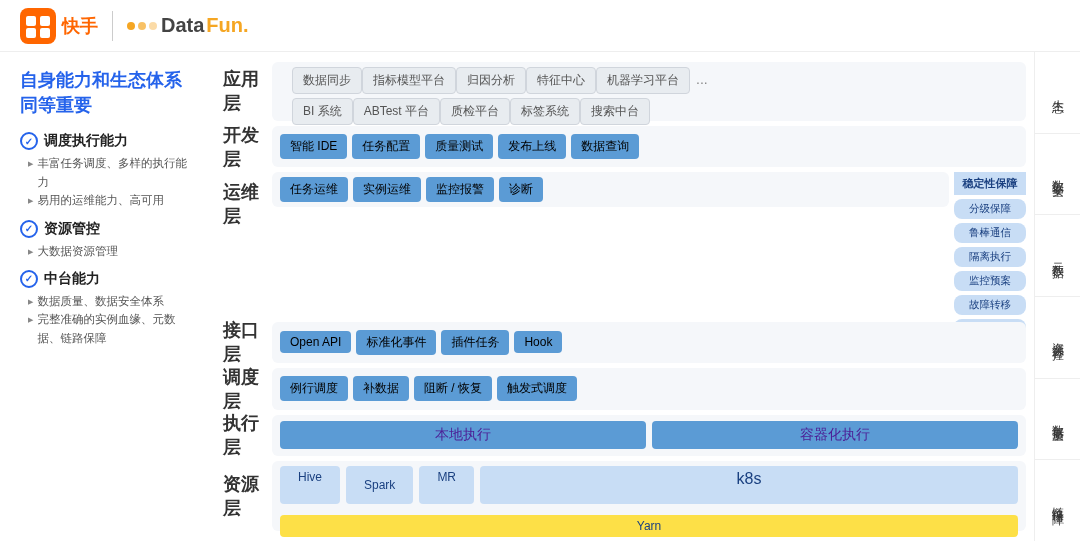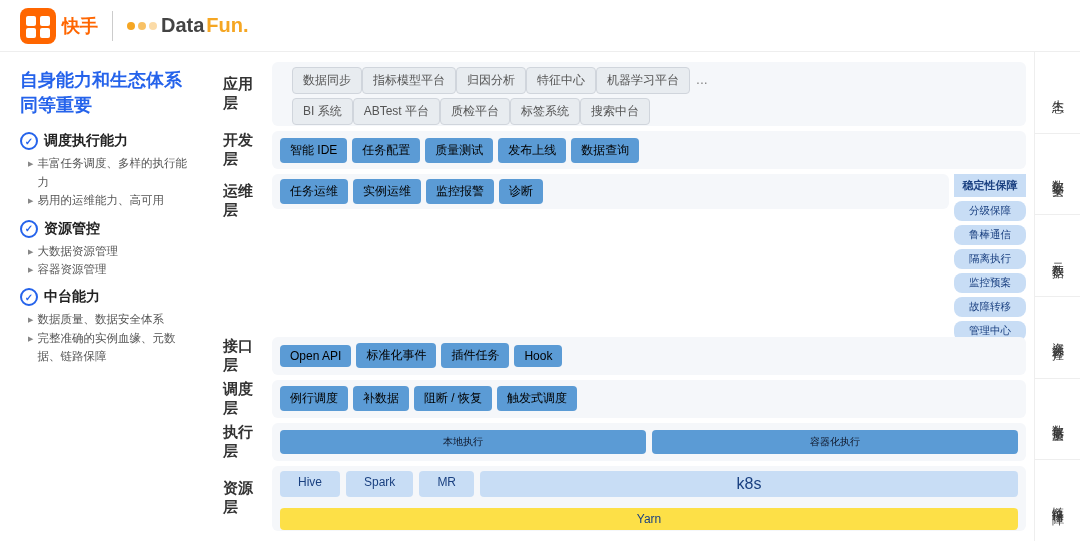--- a/index.html
+++ b/index.html
@@ -127,21 +127,21 @@
       align-items: stretch;
       gap: 5px;
       min-height: 38px;
     }
 
     .row-label {
       width: 44px;
       display: flex;
       align-items: center;
       justify-content: center;
-      font-size: 15px;
+      font-size: 18px;
       font-weight: bold;
       color: #333;
       flex-shrink: 0;
       background: transparent;
     }
 
     .row-content {
       flex: 1;
       display: flex;
       align-items: center;
@@ -272,24 +272,24 @@
 
     
     .exec-content {
       display: flex;
       gap: 6px;
       width: 100%;
       flex: 1;
     }
     .exec-tag-wide {
       background: #5b9bd5;
-      color: #0f172a;
+      color: #4c1d95;
       border-radius: 4px;
       padding: 5px 0;
-      font-size: 10px;
+      font-size: 14px;
       flex: 1;
       text-align: center;
     }
 
     .app-row-wrap {
       display: flex;
       flex-direction: column;
       gap: 4px;
       width: 100%;
     }
@@ -344,21 +344,20 @@
       </ul>
     </div>
 
     <div class="capability-section">
       <div class="capability-heading">
         <span class="check-icon"></span>
         <span>资源管控</span>
       </div>
       <ul class="capability-items">
         <li>大数据资源管理</li>
-        <li>容器资源管理</li>
       </ul>
     </div>
 
     <div class="capability-section">
       <div class="capability-heading">
         <span class="check-icon"></span>
         <span>中台能力</span>
       </div>
       <ul class="capability-items">
         <li>数据质量、数据安全体系</li>
@@ -452,21 +451,21 @@
         </div>
       </div>
     </div>
 
     <div class="arch-row">
       <div class="row-label">资源层</div>
       <div class="row-content">
         <div class="resource-inner">
           <div class="resource-row-top">
             <span class="arch-tag" style="padding:4px 18px;">Hive</span>
-            <span class="arch-tag" style="padding:4px 18px;">Spark</span>
+            <span class="arch-tag" style="padding:12px 18px;">Spark</span>
             <span class="arch-tag" style="padding:4px 18px;">MR</span>
             <span class="k8s-tag">k8s</span>
           </div>
           <div class="resource-row-bottom">
             <span class="yarn-tag">Yarn</span>
           </div>
         </div>
       </div>
     </div>
 

